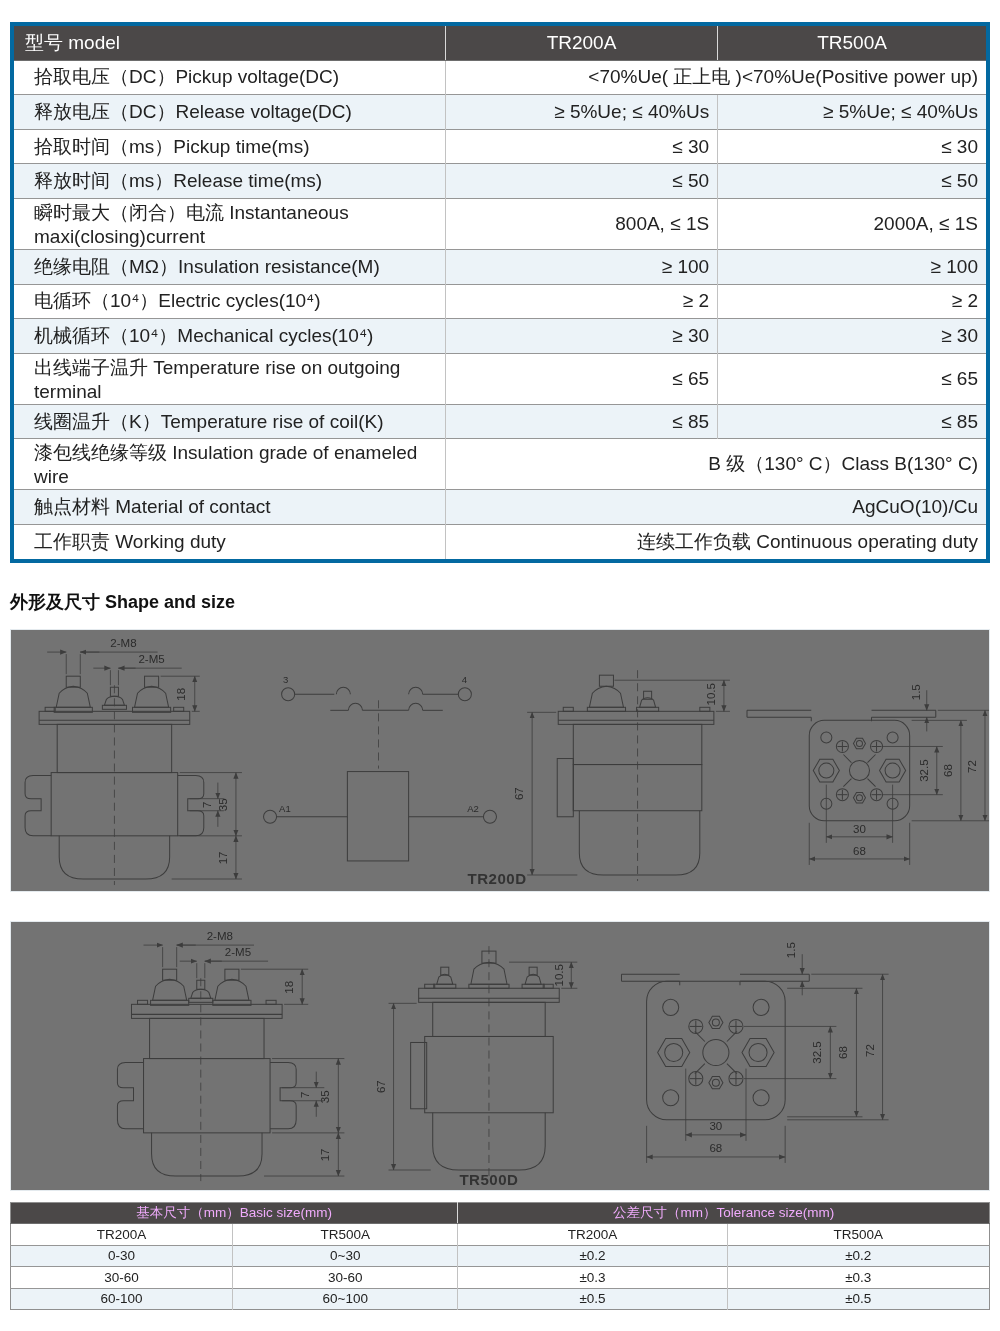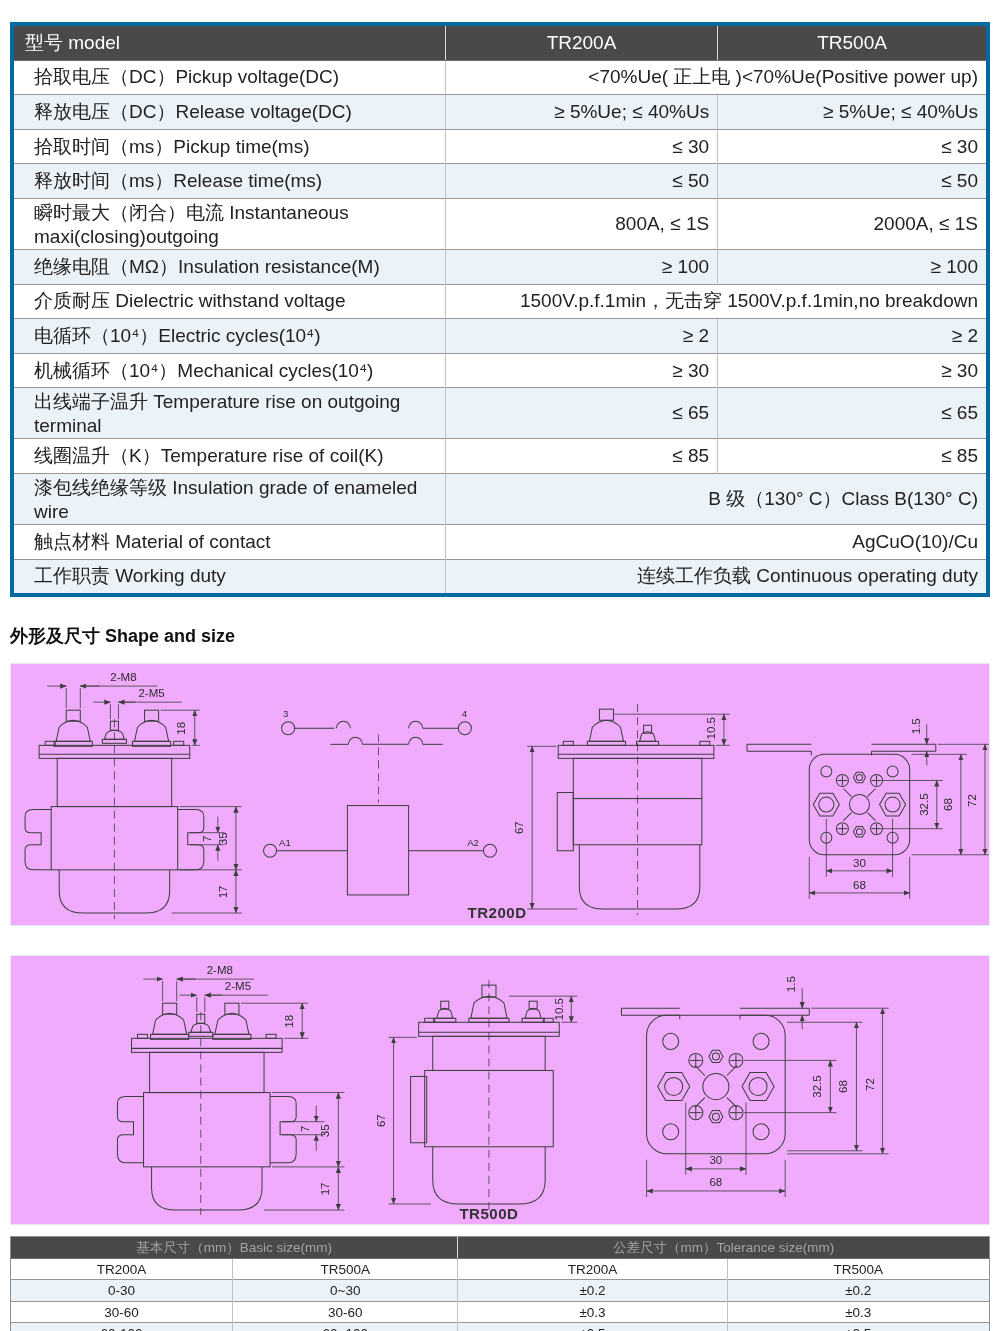--- a/index.html
+++ b/index.html
@@ -13,35 +13,35 @@
   .spec thead th:first-child{border-left:none;text-align:left;padding-left:11px;}
   .spec tbody td{border-top:1px solid #969696;border-left:1px solid #c2c2c2;}
   .spec tbody td.lbl{border-left:none;text-align:left;padding-left:20px;}
   .spec tbody td.val{text-align:right;}
   .spec tbody tr:nth-child(even){background:#ecf3f8;}
 
   
   .section-title{font-size:18px;font-weight:700;color:#111;margin:27px 0 15px 0;}
 
   
-  .panel{background:#f0abfc;border:1px solid #e4eaee;margin-bottom:29px;}
+  .panel{background:#737373;border:1px solid #e4eaee;margin-bottom:29px;}
   .panel:last-of-type{margin-bottom:11px;}
   svg.draw{display:block;width:100%;height:auto;}
   .draw line,.draw path,.draw rect,.draw circle,.draw polygon{stroke:#3d3d3d;fill:none;stroke-width:1;}
   .draw .dim{stroke-width:0.8;}
   .draw .dash{stroke-dasharray:8 5;stroke-width:0.8;}
   .draw text{fill:#2b2b2b;font-size:11.5px;stroke:none;font-family:"Liberation Sans","DejaVu Sans",sans-serif;}
   .draw text.sm{font-size:9.5px;}
   .draw text.dlabel{font-size:15px;font-weight:600;letter-spacing:0.5px;fill:#333;}
   .draw marker path{fill:#3d3d3d;stroke:none;}
 
   
   table.size{width:100%;border-collapse:collapse;table-layout:fixed;font-size:13.5px;border:1px solid #8f8f8f;}
   .size th,.size td{height:20.5px;padding:0 6px;text-align:center;vertical-align:middle;}
-  .size thead th{background:#4b4848;color:#a3a3a3;font-weight:400;border-bottom:1px solid #6d6d6d;}
+  .size thead th{background:#4b4848;color:#f0abfc;font-weight:400;border-bottom:1px solid #6d6d6d;}
   .size thead th + th{border-left:1px solid #d9d9d9;}
   .size tbody td{border-top:1px solid #969696;border-left:1px solid #c2c2c2;}
   .size tbody td:first-child{border-left:none;}
   .size tbody tr:nth-child(even){background:#ecf3f8;}
 </style>
 </head>
 <body>
 
 <div class="page">
 
@@ -72,32 +72,28 @@
           <td class="lbl">拾取时间（ms）Pickup time(ms)</td>
           <td class="val">≤ 30</td>
           <td class="val">≤ 30</td>
         </tr>
         <tr>
           <td class="lbl">释放时间（ms）Release time(ms)</td>
           <td class="val">≤ 50</td>
           <td class="val">≤ 50</td>
         </tr>
         <tr>
-          <td class="lbl">瞬时最大（闭合）电流 Instantaneous maxi(closing)outgoing</td>
+          <td class="lbl">瞬时最大（闭合）电流 Instantaneous maxi(closing)current</td>
           <td class="val">800A, ≤ 1S</td>
           <td class="val">2000A, ≤ 1S</td>
         </tr>
         <tr>
           <td class="lbl">绝缘电阻（MΩ）Insulation resistance(M)</td>
           <td class="val">≥ 100</td>
           <td class="val">≥ 100</td>
-        </tr>
-        <tr>
-          <td class="lbl">介质耐压 Dielectric withstand voltage</td>
-          <td class="val" colspan="2">1500V.p.f.1min，无击穿 1500V.p.f.1min,no breakdown</td>
         </tr>
         <tr>
           <td class="lbl">电循环（10⁴）Electric cycles(10⁴)</td>
           <td class="val">≥ 2</td>
           <td class="val">≥ 2</td>
         </tr>
         <tr>
           <td class="lbl">机械循环（10⁴）Mechanical cycles(10⁴)</td>
           <td class="val">≥ 30</td>
           <td class="val">≥ 30</td>

